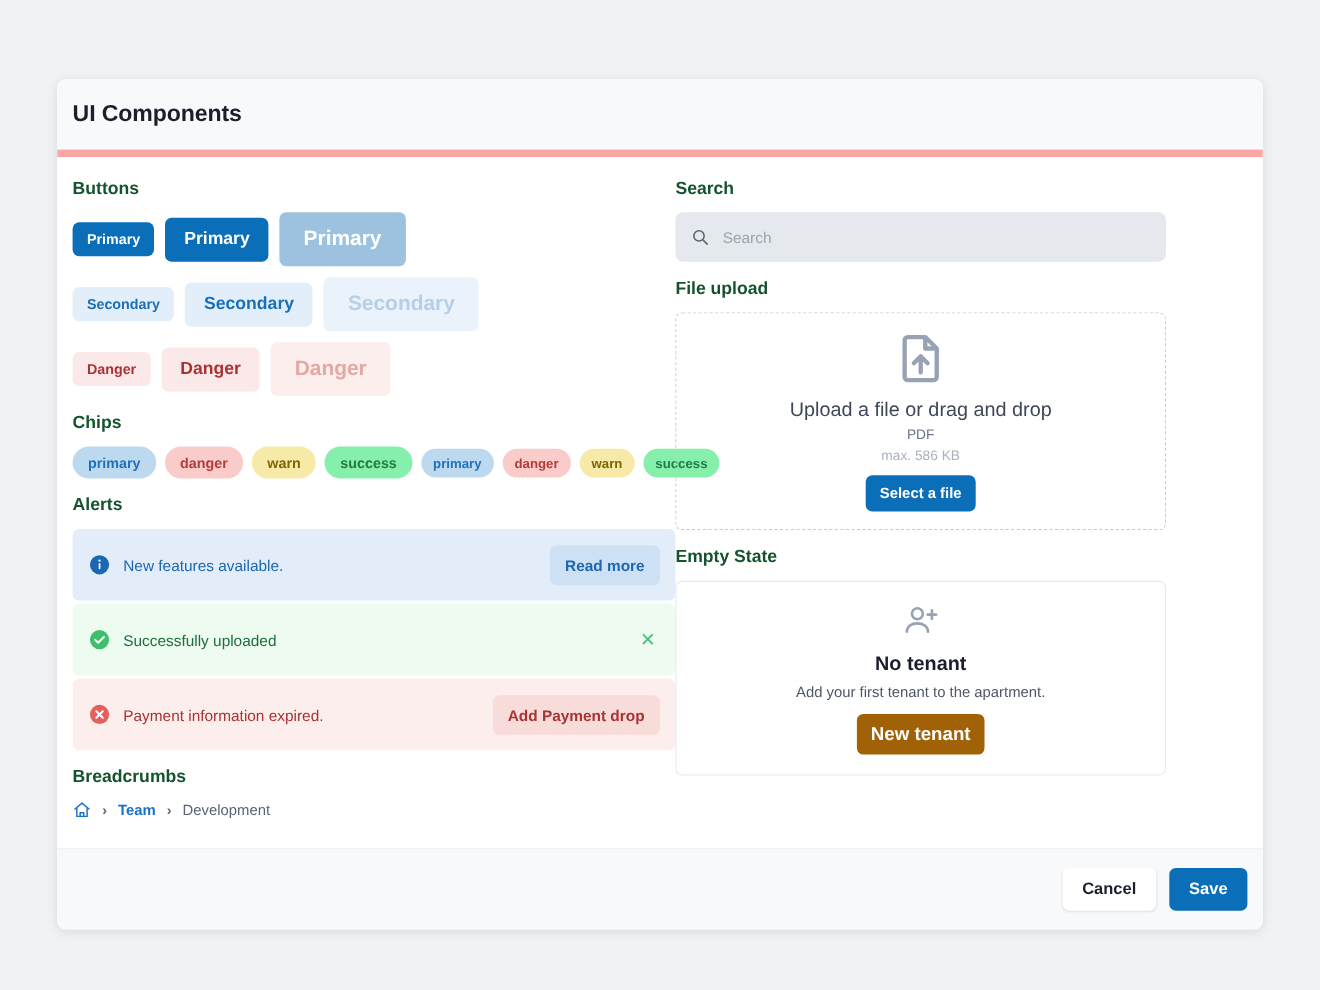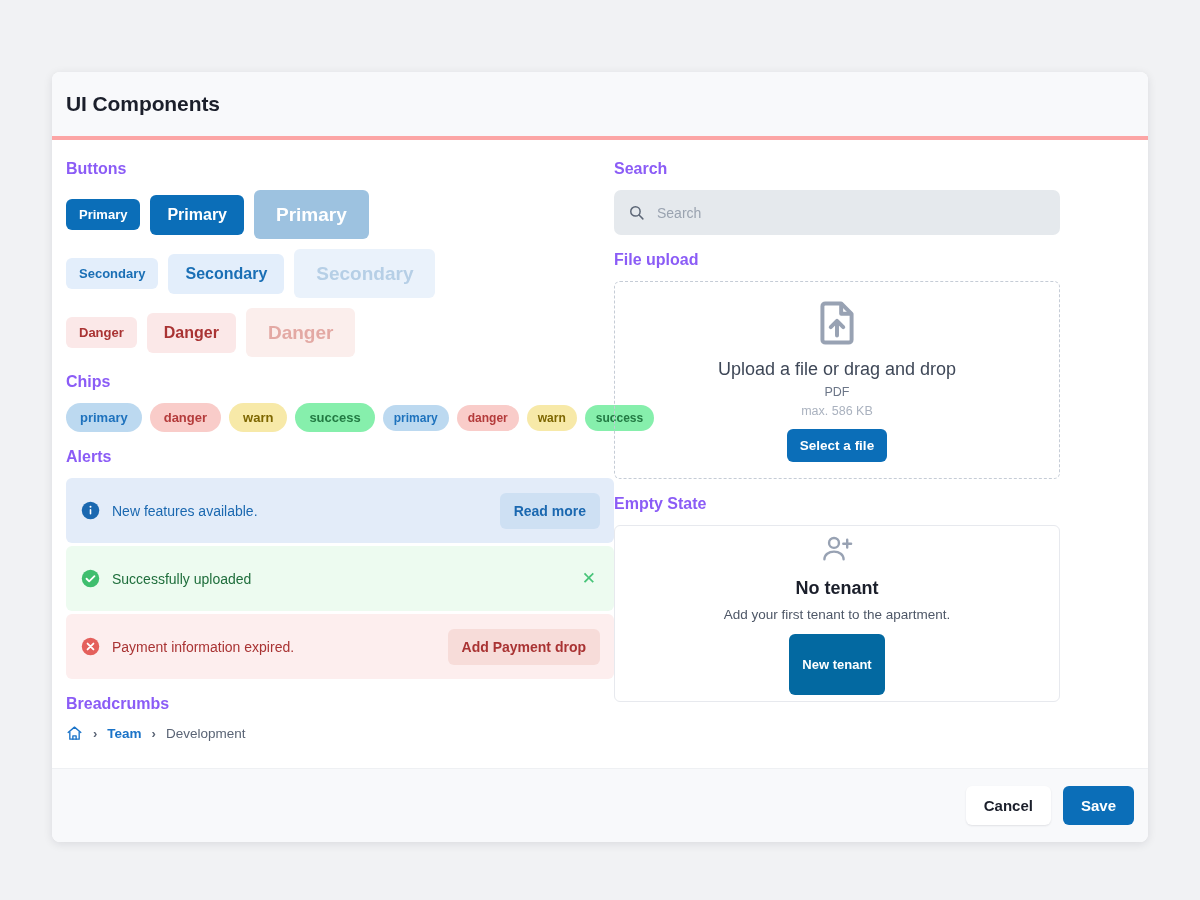--- a/index.html
+++ b/index.html
@@ -21,21 +21,21 @@
     left: 52px;
     top: 72px;
     width: 1096px;
     background: #ffffff;
     border-radius: 8px;
     box-shadow: 0 2px 10px rgba(16, 24, 40, 0.10);
     overflow: hidden;
   }
   .card-header {
     background: #f8f9fb;
-    border-bottom: 4px solid #fca5a5;
+    border-bottom: 7px solid #fca5a5;
     padding: 20px 14px 20px 14px;
   }
   .card-title {
     font-size: 21px;
     font-weight: bold;
     color: #1b1f2b;
     letter-spacing: -0.1px;
   }
   .card-body {
     display: flex;
@@ -48,21 +48,21 @@
     box-sizing: border-box;
   }
   .col-right {
     width: 460px;
     padding: 20px 14px 0 0;
     box-sizing: border-box;
   }
   .section-title {
     font-size: 16px;
     font-weight: bold;
-    color: #8b5cf6;
+    color: #14532d;
     margin: 0 0 12px 0;
   }
   .section-title.sp { margin-top: 16px; }
 
   
   .btn-row {
     display: flex;
     align-items: center;
     gap: 10px;
     margin-bottom: 10px;
@@ -220,28 +220,28 @@
     display: flex;
     flex-direction: column;
     align-items: center;
     justify-content: center;
     box-sizing: border-box;
   }
   .empty-title { font-size: 18px; font-weight: bold; color: #1b1f2b; margin-top: 10px; }
   .empty-desc  { font-size: 13.5px; color: #4e5767; margin-top: 8px; }
   .empty-btn {
     margin-top: 12px;
-    background: #0369a1;
+    background: #a16207;
     color: #fff;
     border: none;
     border-radius: 6px;
     font-family: "Liberation Sans", sans-serif;
-    font-size: 13px;
-    font-weight: bold;
-    padding: 24px 13px;
+    font-size: 17px;
+    font-weight: bold;
+    padding: 10px 13px;
     cursor: pointer;
     line-height: 1;
   }
 
   
   .card-footer {
     background: #f8f9fb;
     border-top: 1px solid #eef0f3;
     padding: 17px 14px;
     display: flex;

